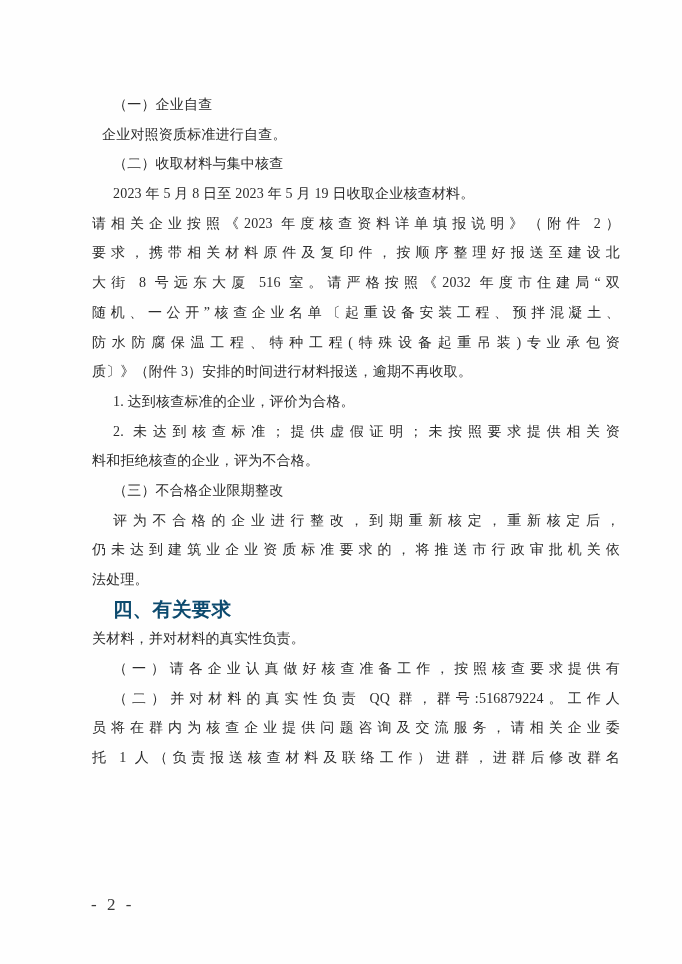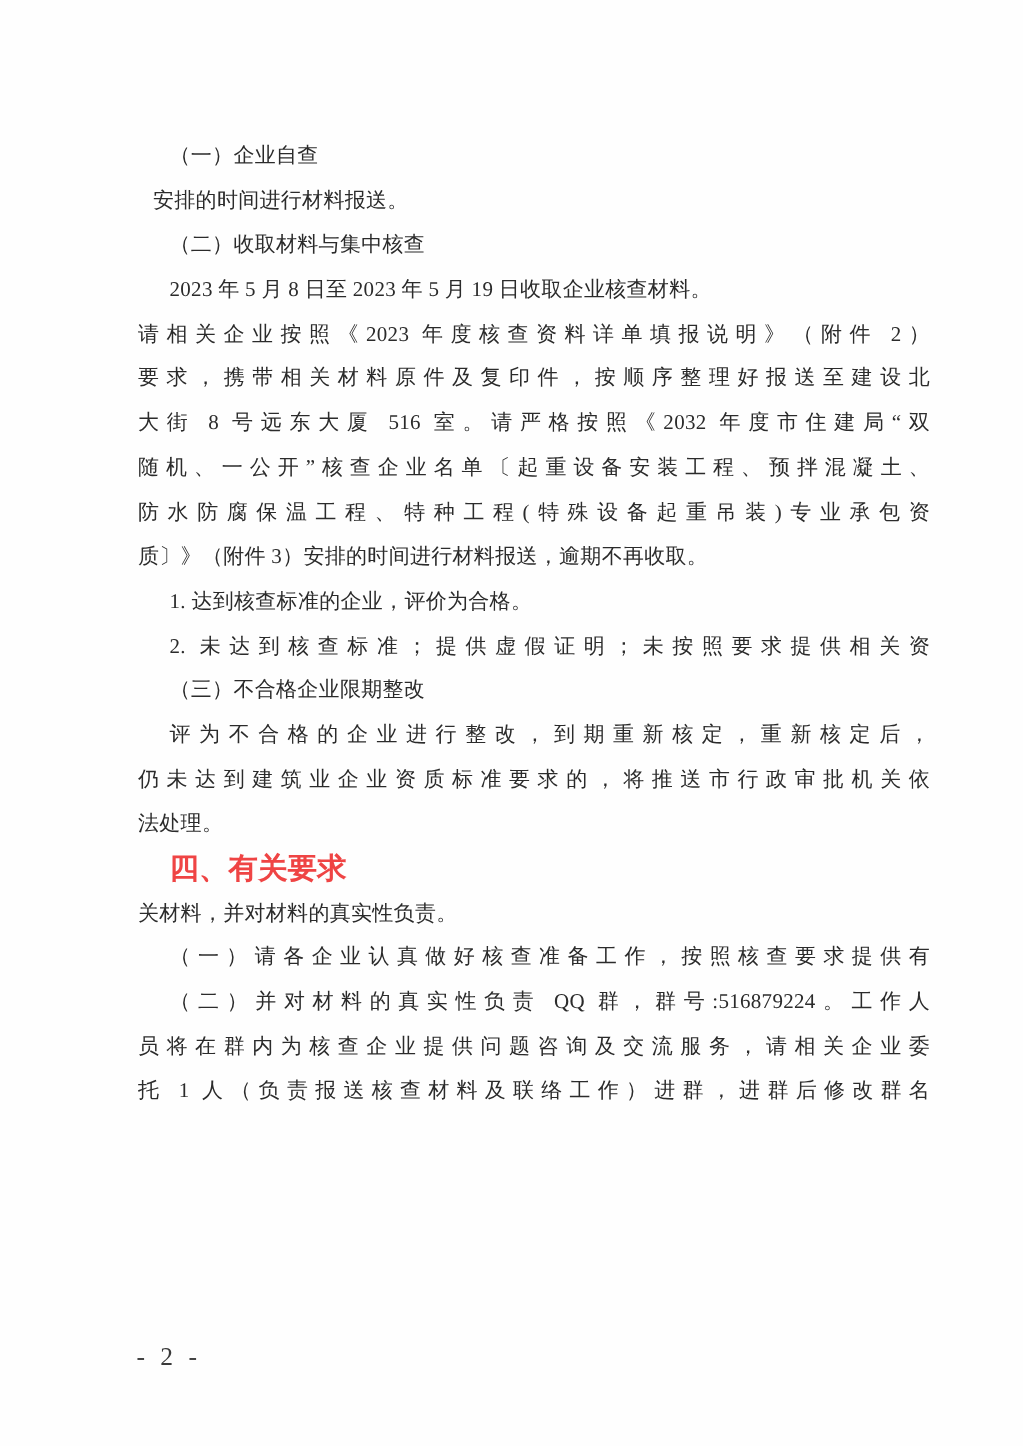--- a/index.html
+++ b/index.html
@@ -27,59 +27,60 @@
   .ln.j {
     text-align:justify;
     text-align-last:justify;
   }
   .ln.ind { text-indent:21px; }
   .ln.ind-sm { text-indent:10px; }
   .ln.hd {
     font-family:"Liberation Sans","DejaVu Sans",sans-serif;
     font-weight:bold;
     font-size:19.5px;
-    color:#ef4444;
+    color:#0c4a6e;
   }
   .footer {
     position:absolute;
     left:91px; top:895px;
     font-size:17px;
     letter-spacing:3px;
     color:#3a3a3a;
   }
 </style>
 </head>
 <body>
 
 <div class="page">
   <div class="content">
 
     <div>
       <div class="ln ind">（一）企业自查</div>
     </div>
     <div>
-      <div class="ln ind-sm">安排的时间进行材料报送。</div>
+      <div class="ln ind-sm">企业对照资质标准进行自查。</div>
     </div>
     <div>
       <div class="ln ind">（二）收取材料与集中核查</div>
     </div>
     <div>
       <div class="ln ind">2023 年 5 月 8 日至 2023 年 5 月 19 日收取企业核查材料。</div>
       <div class="ln j">请相关企业按照《2023 年度核查资料详单填报说明》（附件 2）</div>
       <div class="ln j">要求，携带相关材料原件及复印件，按顺序整理好报送至建设北</div>
       <div class="ln j">大街 8 号远东大厦 516 室。请严格按照《2032 年度市住建局“双</div>
       <div class="ln j">随机、一公开”核查企业名单〔起重设备安装工程、预拌混凝土、</div>
       <div class="ln j">防水防腐保温工程、特种工程(特殊设备起重吊装)专业承包资</div>
       <div class="ln">质〕》（附件 3）安排的时间进行材料报送，逾期不再收取。</div>
     </div>
     <div>
       <div class="ln ind">1. 达到核查标准的企业，评价为合格。</div>
     </div>
     <div>
       <div class="ln ind j">2. 未达到核查标准；提供虚假证明；未按照要求提供相关资</div>
+      <div class="ln">料和拒绝核查的企业，评为不合格。</div>
     </div>
     <div>
       <div class="ln ind">（三）不合格企业限期整改</div>
     </div>
     <div>
       <div class="ln ind j">评为不合格的企业进行整改，到期重新核定，重新核定后，</div>
       <div class="ln j">仍未达到建筑业企业资质标准要求的，将推送市行政审批机关依</div>
       <div class="ln">法处理。</div>
     </div>
     <div>

